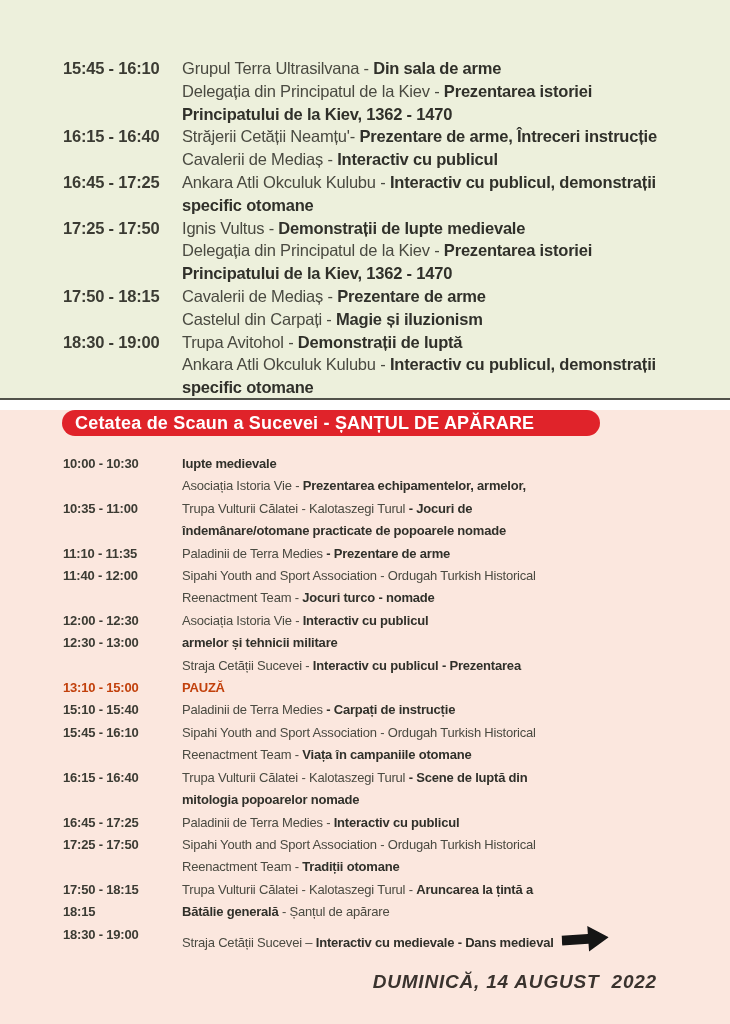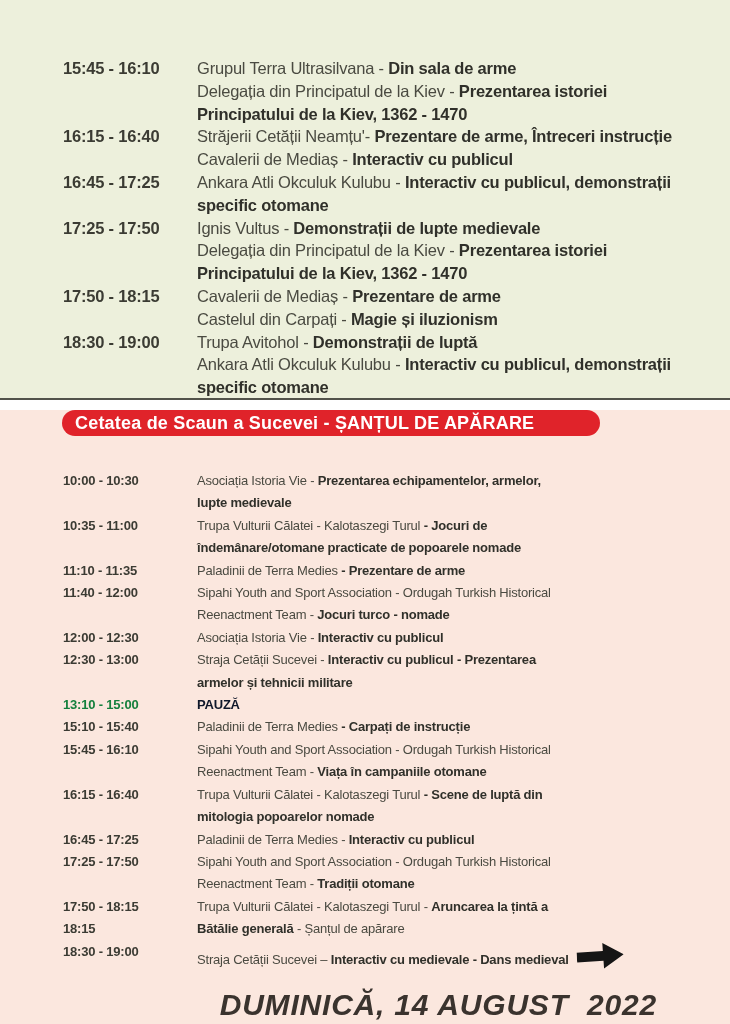--- a/index.html
+++ b/index.html
@@ -26,47 +26,47 @@
     padding-left:63px;
     letter-spacing:-0.2px;
     color:#4a4a41;
   }
   .sec-green .row{font-size:16.5px;line-height:22.8px;}
   .sec-pink  .row{font-size:13px;line-height:22.4px;}
   .time{
     flex:0 0 119px;width:119px;
     font-weight:700;color:#3b3b33;
   }
-  .desc{flex:1;margin-left:15px;}
+  .desc{flex:1;}
   .line{white-space:nowrap;}
   .b{font-weight:700;color:#30302a;}
-  .r{color:#0f172a;}
-  .row.red .time{color:#15803d;}
+  .r{color:#c2410c;}
+  .row.red .time{color:#c2410c;}
   .banner{
-    margin:10px 0 17px 62px;
+    margin:10px 0 0 62px;
     width:538px;height:26px;
     box-sizing:border-box;
     background:#e0232a;
     border-radius:14px;
     color:#ffffff;
     font-weight:700;
     font-size:18px;
     line-height:26px;
     padding-left:13px;
     letter-spacing:0.2px;
     white-space:nowrap;
   }
   .rows-pink{padding-top:17px;}
   .footer{
     margin-top:10px;
     text-align:right;
     padding-right:73px;
     font-weight:700;
     font-style:italic;
-    font-size:30px;
+    font-size:19px;
     letter-spacing:0.8px;
     color:#3a332e;
     white-space:pre;
   }
   .arrow{
     display:inline-block;
     margin-left:8px;
     vertical-align:-7px;
     transform:rotate(-4deg);
   }
@@ -128,22 +128,22 @@
   </section>
 
   <section class="sec sec-pink" style="background: rgb(251, 231, 222);">
     <div class="banner" style="background: rgb(224, 35, 42); color: rgb(255, 255, 255);">
       <span>Cetatea de Scaun a Sucevei - ȘANȚUL DE APĂRARE</span>
     </div>
     <div class="rows rows-pink">
         <div class="row">
           <div class="time">10:00 - 10:30</div>
           <div class="desc">
+            <div class="line"><span class="b">lupte medievale</span></div>
             <div class="line"><span class="">Asociația Istoria Vie - </span><span class="b">Prezentarea echipamentelor, armelor,</span></div>
-            <div class="line"><span class="b">lupte medievale</span></div>
           </div>
         </div>
         <div class="row">
           <div class="time">10:35 - 11:00</div>
           <div class="desc">
             <div class="line"><span class="">Trupa Vulturii Călatei - Kalotaszegi Turul </span><span class="b">- Jocuri de</span></div>
             <div class="line"><span class="b">îndemânare/otomane practicate de popoarele nomade</span></div>
           </div>
         </div>
         <div class="row">
@@ -161,22 +161,22 @@
         </div>
         <div class="row">
           <div class="time">12:00 - 12:30</div>
           <div class="desc">
             <div class="line"><span class="">Asociația Istoria Vie - </span><span class="b">Interactiv cu publicul</span></div>
           </div>
         </div>
         <div class="row">
           <div class="time">12:30 - 13:00</div>
           <div class="desc">
+            <div class="line"><span class="b">armelor și tehnicii militare</span></div>
             <div class="line"><span class="">Straja Cetății Sucevei - </span><span class="b">Interactiv cu publicul - Prezentarea</span></div>
-            <div class="line"><span class="b">armelor și tehnicii militare</span></div>
           </div>
         </div>
         <div class="row red">
           <div class="time">13:10 - 15:00</div>
           <div class="desc">
             <div class="line"><span class="b r">PAUZĂ</span></div>
           </div>
         </div>
         <div class="row">
           <div class="time">15:10 - 15:40</div>

